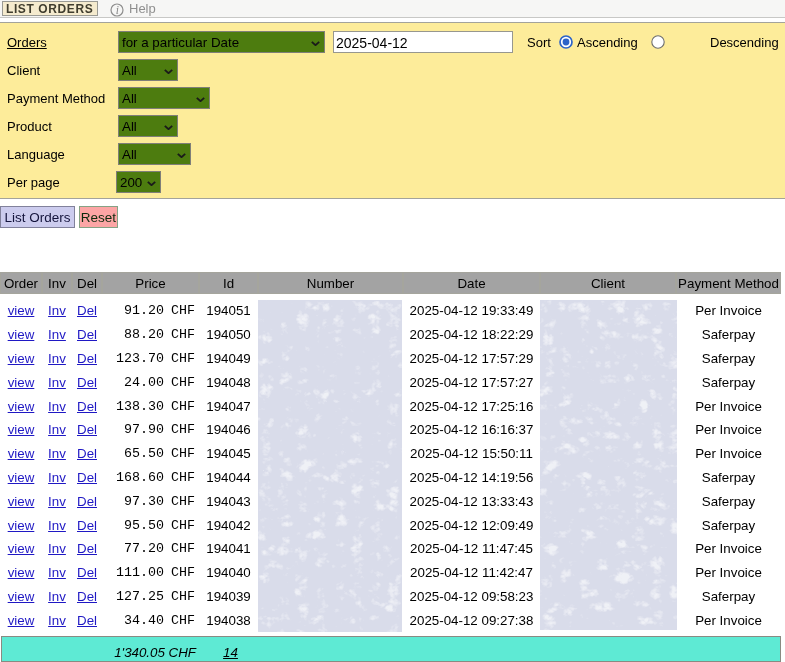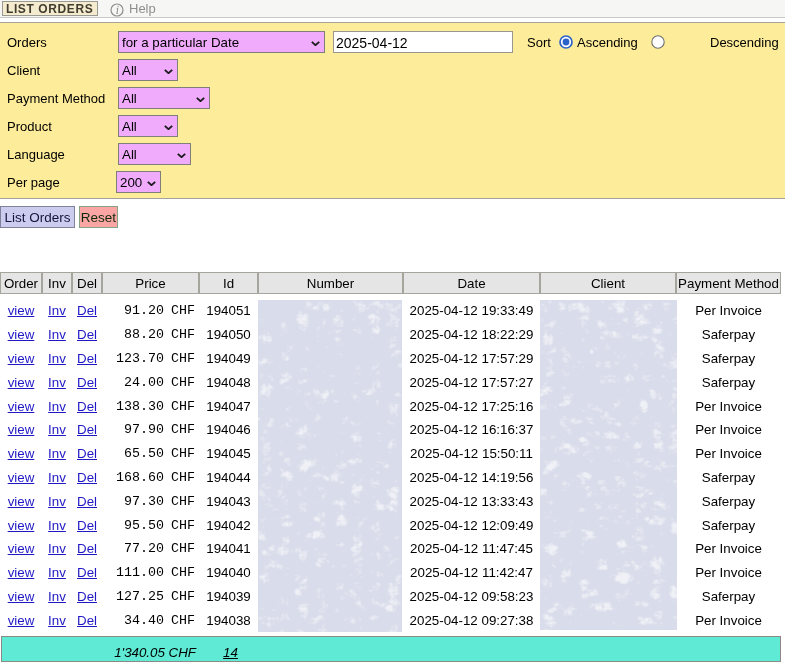--- a/index.html
+++ b/index.html
@@ -9,34 +9,34 @@
 
   
   #topstrip { left:0; top:0; width:785px; height:18px; background:#f6f6f5; border-bottom:1px solid #c8c8c6; }
   #tabbox { left:2px; top:1px; height:15px; background:#f5ebce; border:1px solid #9a9a94; font-size:12px; font-weight:bold; color:#403d2e; padding:0px 4px 0 3px; letter-spacing:0.6px; }
   #helpicon { left:110px; top:3px; }
   #helptext { left:129px; top:1px; font-size:13px; color:#8f8f8f; }
 
   
   #panel { left:0; top:22px; width:785px; height:177px; background:#fdec9a; border-top:1px solid #a3a39b; border-bottom:1px solid #a3a39b; }
   .flabel { position:absolute; left:7px; font-size:13px; color:#000; }
-  .selbox { position:absolute; height:22px; background:#f0abfc; border:1px solid #7f7f79; font-size:13.33px; color:#000; padding:3px 15px 0 3px; }
+  .selbox { position:absolute; height:22px; background:#4d7c0f; border:1px solid #7f7f79; font-size:13.33px; color:#000; padding:3px 15px 0 3px; }
   .selbox svg { position:absolute; right:4px; top:9px; }
   #dateinput { left:333px; top:8px; width:180px; height:22px; background:#ffffff; border:1px solid #97978f; font-size:14px; padding:3px 0 0 2px; }
 
   .radio { position:absolute; width:14px; height:14px; }
 
   
   .btn { position:absolute; height:22px; font-size:13.5px; text-align:center; padding-top:3px; }
   #btn1 { left:0px; top:206px; width:75px; background:#ccccee; border:1px solid #81819b; color:#14143c; }
   #btn2 { left:79px; top:206px; width:39px; background:#fca5a5; border:1px solid #85a285; color:#0c290c; }
 
   
   table { border-collapse:separate; border-spacing:0; table-layout:fixed; position:absolute; left:0; top:272px; width:781px; }
-  th { background:#e5e5e5; border:1px solid #a5a59d; font-size:13.33px; font-weight:normal; color:#000; height:22px; text-align:center; overflow:hidden; white-space:nowrap;margin-top:34px; }
+  th { background:#a3a3a3; border:1px solid #a5a59d; font-size:13.33px; font-weight:normal; color:#000; height:22px; text-align:center; overflow:hidden; white-space:nowrap;margin-top:34px; }
   td { font-size:13.33px; color:#000; height:23.8px; text-align:center; vertical-align:middle; overflow:hidden; white-space:nowrap; }
   td.price { text-align:right; padding-right:4px;font-family:Liberation Mono, monospace; }
   .chf { padding-left:7px; }
   a { color:#1f18c4; }
 
   
   .blur { position:absolute; top:300px; background:#d9dcea; overflow:hidden; }
   .blur svg { display:block; }
   #blur1 { left:258px; width:144px; height:332px; }
   #blur2 { left:540px; width:137px; height:330px; }
@@ -53,21 +53,21 @@
   <div class="abs" id="tabbox">LIST ORDERS</div>
   <div class="abs" id="helpicon">
     <svg width="14" height="14" viewBox="0 0 14 14">
         <circle cx="7" cy="7" r="6" fill="none" stroke="#8e8e8e" stroke-width="1.2"></circle>
         <text x="7.4" y="10.8" font-family="Liberation Serif, serif" font-style="italic" font-size="11.5" fill="#878787" text-anchor="middle">i</text>
       </svg>
   </div>
   <div class="abs" id="helptext">Help</div>
 
   <div class="abs" id="panel">
-    <div class="flabel" style="top:12px;">Orders</div>
+    <div class="flabel" style="top:12px;text-decoration:underline;">Orders</div>
     <div class="flabel" style="top:40px;">Client</div>
     <div class="flabel" style="top:68px;">Payment Method</div>
     <div class="flabel" style="top:96px;">Product</div>
     <div class="flabel" style="top:124px;">Language</div>
     <div class="flabel" style="top:152px;">Per page</div>
 
     <div class="selbox" style="left:118px; top:8px; width:207px;">for a particular Date
       <svg width="9" height="5" viewBox="0 0 9 5">
           <path d="M0.8 0.8 L4.5 4.2 L8.2 0.8" fill="none" stroke="#1a1a1a" stroke-width="1.8"></path>
         </svg>

